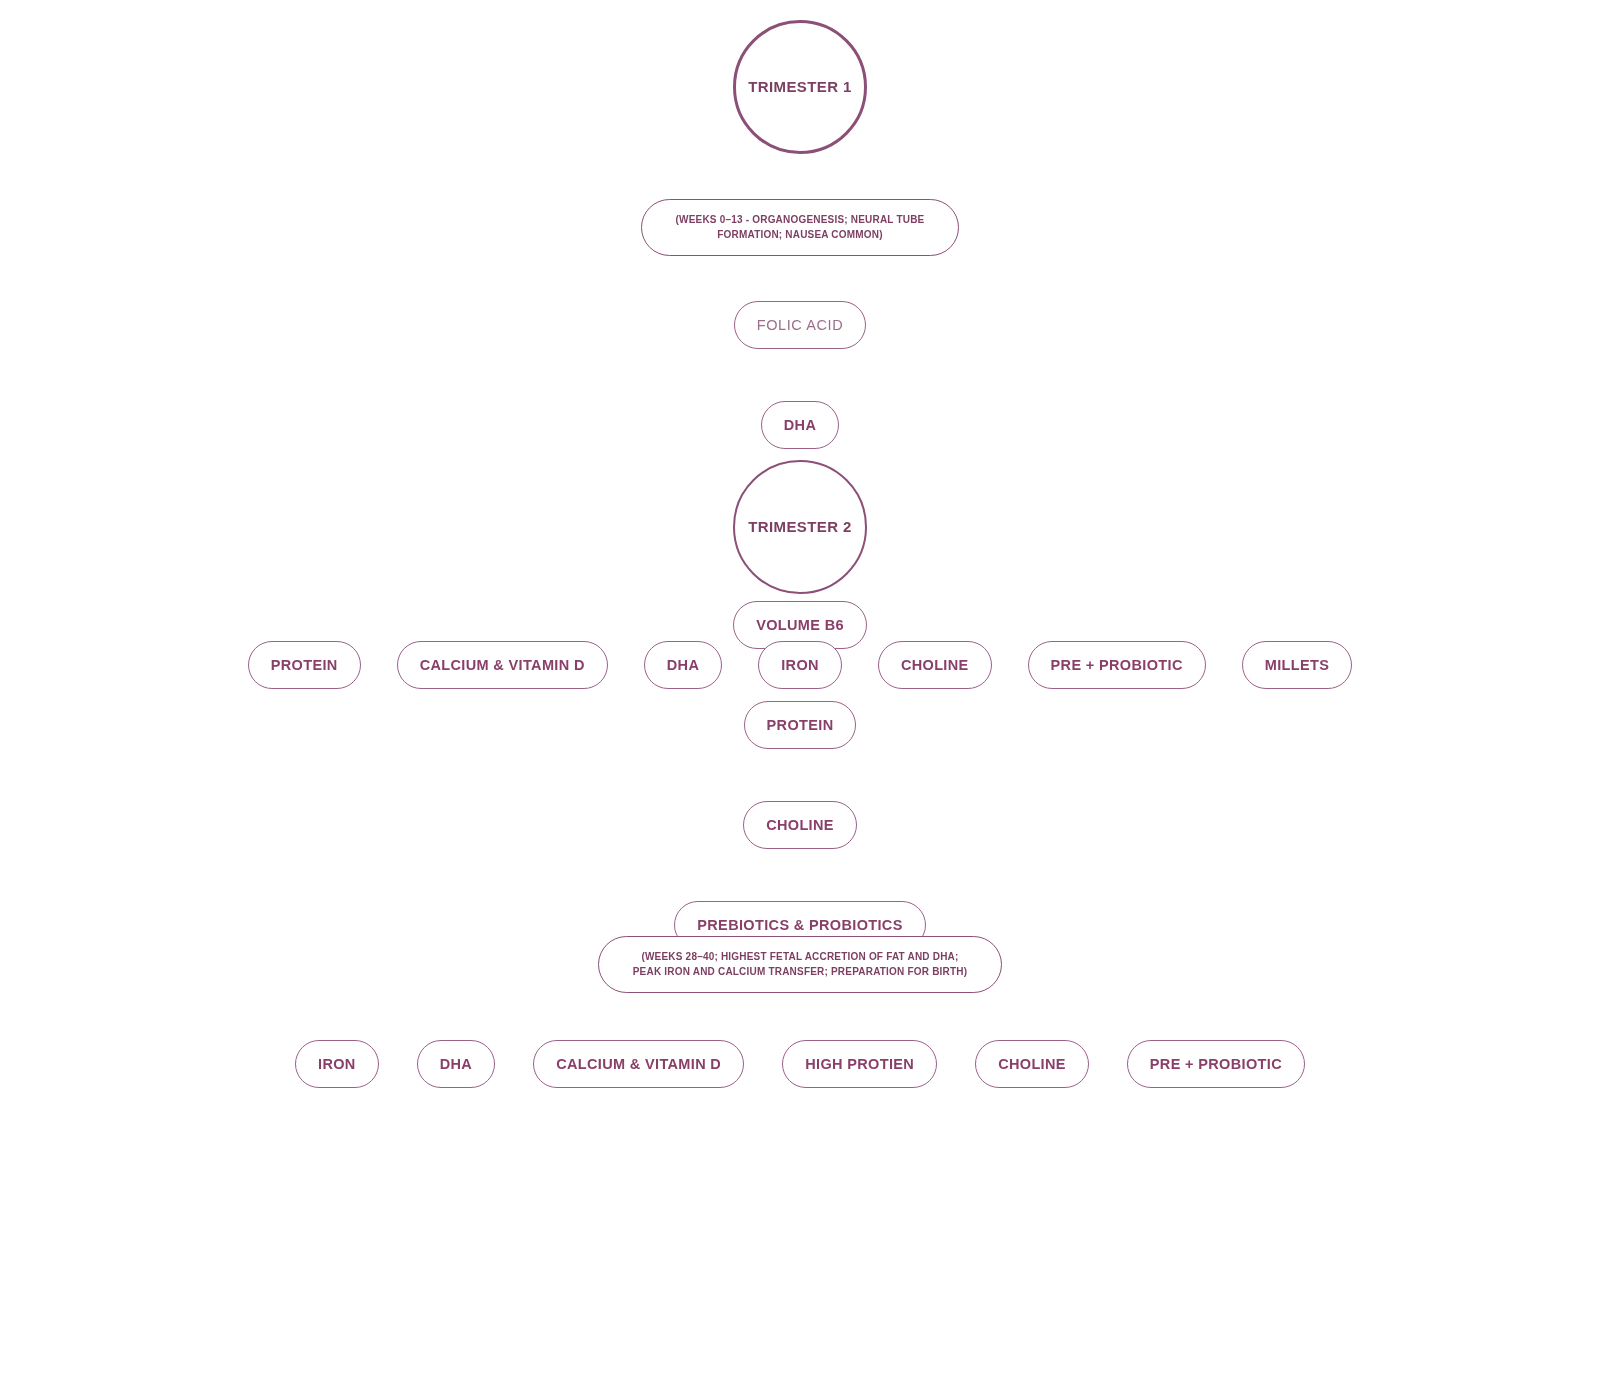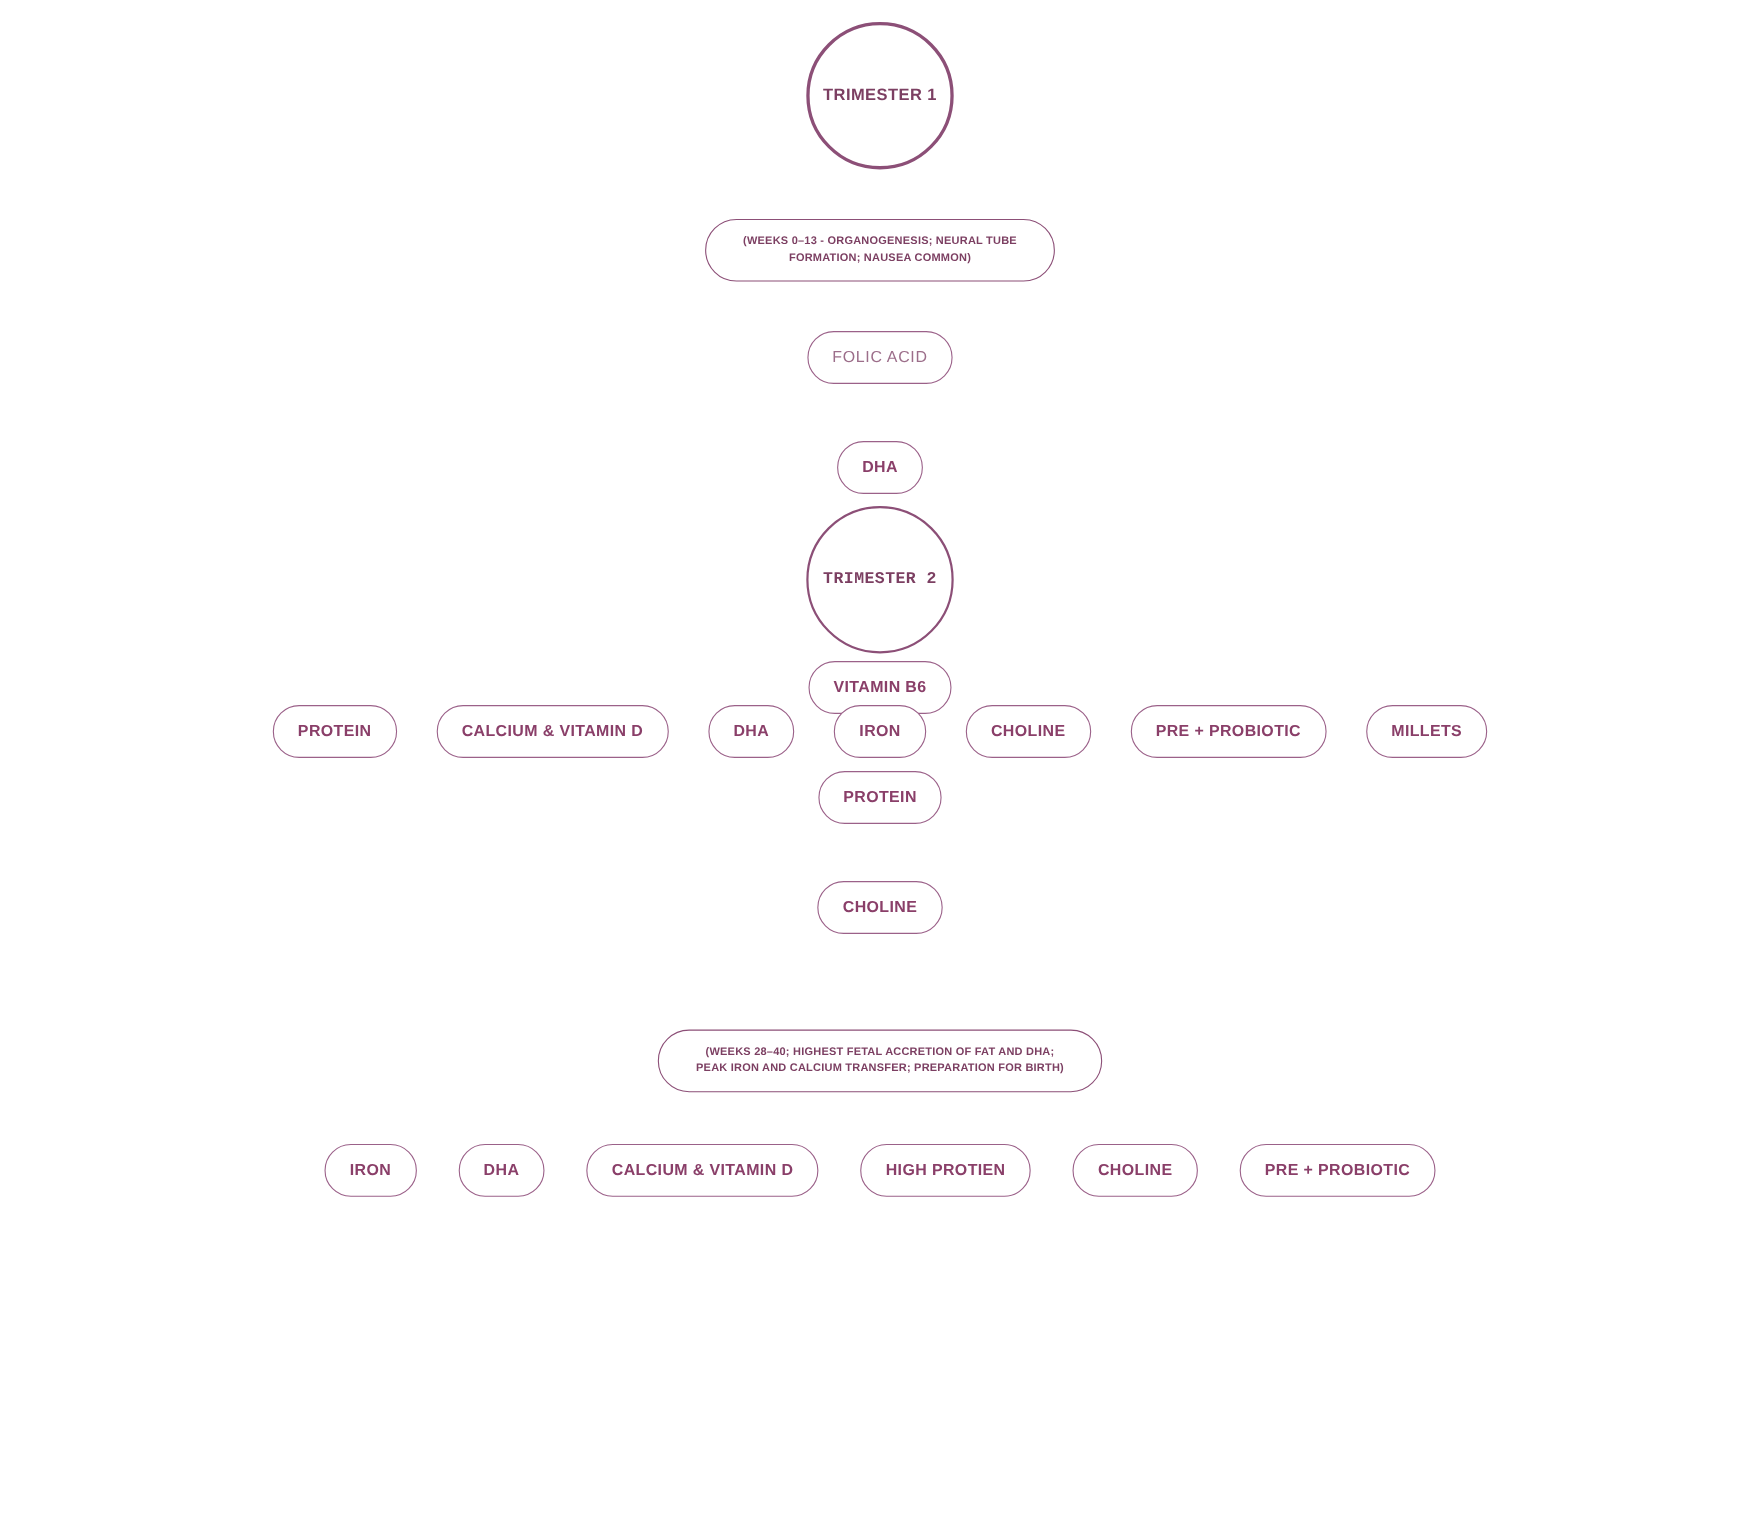--- a/index.html
+++ b/index.html
@@ -114,21 +114,21 @@
     letter-spacing: 0.6px;
   }
 
   
   #section-1 { top: 0px; }
   #section-1 .circle-row   { margin-top: 20px; }
   #section-1 .desc-row     { margin-top: 45px; }
   #section-1 .nutrients-row{ margin-top: 45px; gap: 52px; flex-direction: column; }
 
   #section-2 { top: 442px; }
-  #section-2 .circle-row   { margin-top: 18px; font-family: Liberation Mono, monospace; }
+  #section-2 .circle-row   { margin-top: 18px; }
   #section-2 .desc-row     { margin-top: 48px; }
   #section-2 .nutrients-row{ margin-top: 47px; gap: 36px; }
 
   #section-3 { top: 888px; }
   #section-3 .circle-row   { margin-top: 18px; }
   #section-3 .desc-row     { margin-top: 48px; }
   #section-3 .nutrients-row{ margin-top: 47px; gap: 38px; }
 </style>
 </head>
 <body>
@@ -151,27 +151,30 @@
       <div class="nutrient-pill muted">
         <span class="nutrient-pill-label">FOLIC ACID</span>
       </div>
       <div class="nutrient-pill">
         <span class="nutrient-pill-label">DHA</span>
       </div>
       <div class="nutrient-pill">
         <span class="nutrient-pill-label">IRON</span>
       </div>
       <div class="nutrient-pill">
-        <span class="nutrient-pill-label">VITAMIN B6</span>
+        <span class="nutrient-pill-label">VOLUME B6</span>
       </div>
       <div class="nutrient-pill">
         <span class="nutrient-pill-label">PROTEIN</span>
       </div>
       <div class="nutrient-pill">
         <span class="nutrient-pill-label">CHOLINE</span>
+      </div>
+      <div class="nutrient-pill">
+        <span class="nutrient-pill-label">PREBIOTICS &amp; PROBIOTICS</span>
       </div>
     </div>
   </div>
 
   <div class="trimester-section" id="section-2">
     <div class="circle-row">
       <div class="trimester-circle thin">
         <span class="trimester-circle-label">TRIMESTER 2</span>
       </div>
     </div>

